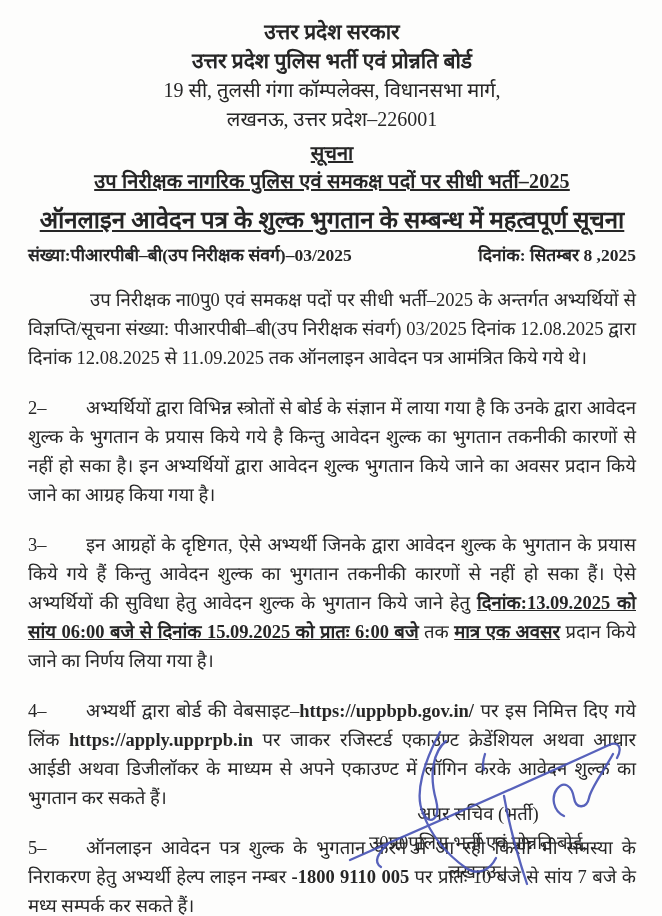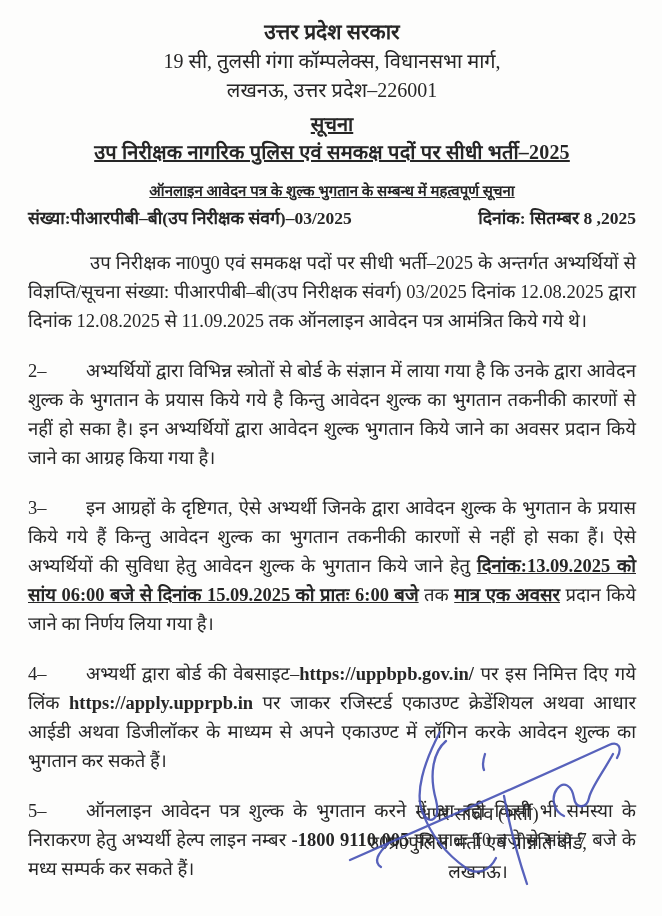--- a/index.html
+++ b/index.html
@@ -29,31 +29,32 @@
     margin-top: 6px;
     line-height: 26px;
   }
   .notice-title {
     font-size: 20px; font-weight: bold;
     text-decoration: underline;
     line-height: 30px;
     letter-spacing: 0.2px;
   }
   .notice-subtitle {
-    font-size: 15px; font-weight: bold;
+    font-size: 24px; font-weight: bold;
     text-decoration: underline;
     line-height: 28px;
     margin-top: 10px;
   }
   .ref-row {
     display: flex;
     justify-content: space-between;
     align-items: baseline;
     font-size: 17.5px;
     font-weight: bold;
+    margin-top: 8px;
   }
   .body-text { font-size: 18.5px; line-height: 29px; text-align: justify; }
   .para { margin-top: 21px; }
   .para-first { text-indent: 62px; margin-top: 20px; }
   .para-num { display: inline-block; min-width: 58px; text-indent: 0; }
   .em-seg { font-weight: bold; text-decoration: underline; }
   .bold-seg { font-weight: bold; }
   .sign-block {
     position: absolute;
     left: 330px;
@@ -72,20 +73,21 @@
     pointer-events: none;
   }
 </style>
 </head>
 <body>
 
 <div class="page">
 
   <div class="center">
     <div class="hdr-line">उत्तर प्रदेश सरकार</div>
+    <div class="hdr-line">उत्तर प्रदेश पुलिस भर्ती एवं प्रोन्नति बोर्ड</div>
     <div class="addr-line">19 सी, तुलसी गंगा कॉम्पलेक्स, विधानसभा मार्ग,</div>
     <div class="addr-line">लखनऊ, उत्तर प्रदेश–226001</div>
   </div>
 
   <div class="center">
     <span class="notice-label">सूचना</span>
   </div>
 
   <div class="center notice-title">उप निरीक्षक नागरिक पुलिस  एवं समकक्ष पदों पर सीधी भर्ती–2025</div>
 

